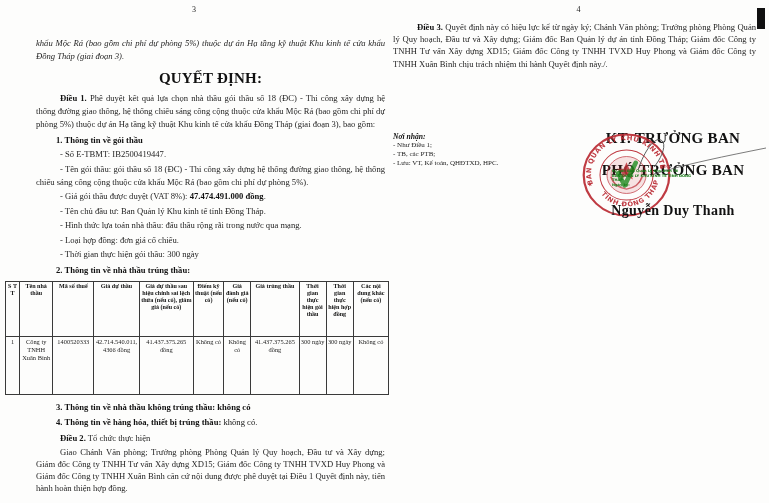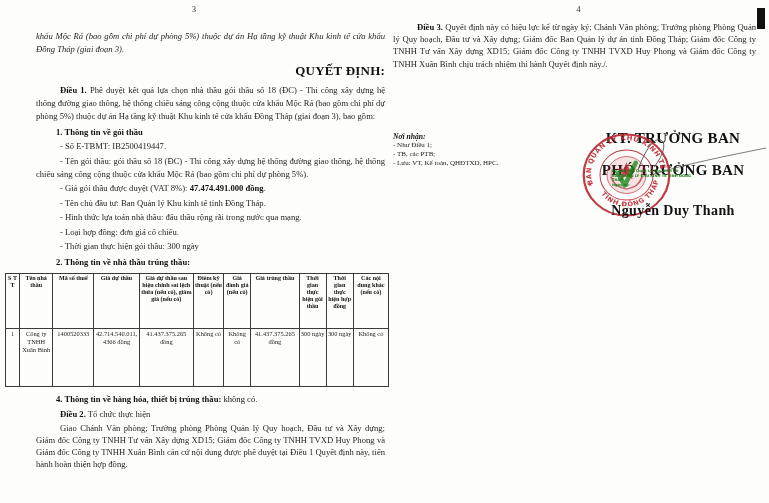--- a/index.html
+++ b/index.html
@@ -8,28 +8,28 @@
     font-family:"Liberation Serif","DejaVu Serif",serif;
   }
   .sheet{
     position:relative;width:769px;height:503px;background:#fdfdfc;
     overflow:hidden;color:#1d1d1d;
   }
   .page{position:absolute;top:0;height:503px;}
   .page-left{left:0;width:388px;}
   .page-right{left:388px;width:381px;}
   .pagenum{text-align:center;font-size:8px;padding-top:5px;line-height:9px;}
-  .lcontent{margin:16px 3px 0 36px;}
+  .lcontent{margin:23px 3px 0 36px;}
   .rcontent{margin:7px 13px 0 5px;}
   p{margin:0;font-size:8.6px;line-height:13px;text-align:justify;}
   .italic{font-style:italic;}
   .indent{text-indent:24px;}
   b{color:#111;}
   .doc-heading{
-    text-align:right;font-weight:bold;font-size:13px;
+    text-align:center;font-weight:bold;font-size:15px;
     margin:7px 0 5px 0;letter-spacing:.2px;color:#111;
   }
   .sec{font-weight:bold;text-indent:20px;margin-top:2.5px;color:#111;}
   .li{text-indent:24px;margin-top:1.5px;}
   
   table.bid{
     border-collapse:collapse;table-layout:fixed;
     width:384px;margin:4px 0 6px -31px;
     border:1.5px solid #222;
   }
@@ -128,20 +128,21 @@
               <td>Không có</td>
               <td>Không có</td>
               <td>41.437.375.265 đồng</td>
               <td>300 ngày</td>
               <td>300 ngày</td>
               <td>Không có</td>
             </tr>
           </tbody>
       </table>
 
+      <p class="sec after-table" style="margin-top:0"><b>3. Thông tin về nhà thầu không trúng thầu:</b><span> không có</span></p>
       <p class="sec" style="font-weight:normal"><b>4. Thông tin về hàng hóa, thiết bị trúng thầu:</b><span> không có.</span></p>
       <p class="li" style="margin-top:2.5px"><b>Điều 2.</b><span> Tổ chức thực hiện</span></p>
       <p class="indent art2body" style="margin-top:1px">Giao Chánh Văn phòng; Trưởng phòng Phòng Quản lý Quy hoạch, Đầu tư và Xây dựng; Giám đốc Công ty TNHH Tư vấn Xây dựng XD15; Giám đốc Công ty TNHH TVXD Huy Phong và Giám đốc Công ty TNHH Xuân Bình căn cứ nội dung được phê duyệt tại Điều 1 Quyết định này, tiến hành hoàn thiện hợp đồng.</p>
     </div>
   </div>
 
   <div class="page page-right">
     <div class="pagenum">4</div>
     <div class="rcontent">
       <p class="indent art3"><b>Điều 3.</b><span> Quyết định này có hiệu lực kể từ ngày ký; Chánh Văn phòng; Trưởng phòng Phòng Quản lý Quy hoạch, Đầu tư và Xây dựng; Giám đốc Ban Quản lý dự án tỉnh Đồng Tháp; Giám đốc Công ty TNHH Tư vấn Xây dựng XD15; Giám đốc Công ty TNHH TVXD Huy Phong và Giám đốc Công ty TNHH Xuân Bình chịu trách nhiệm thi hành Quyết định này./.</span></p>

